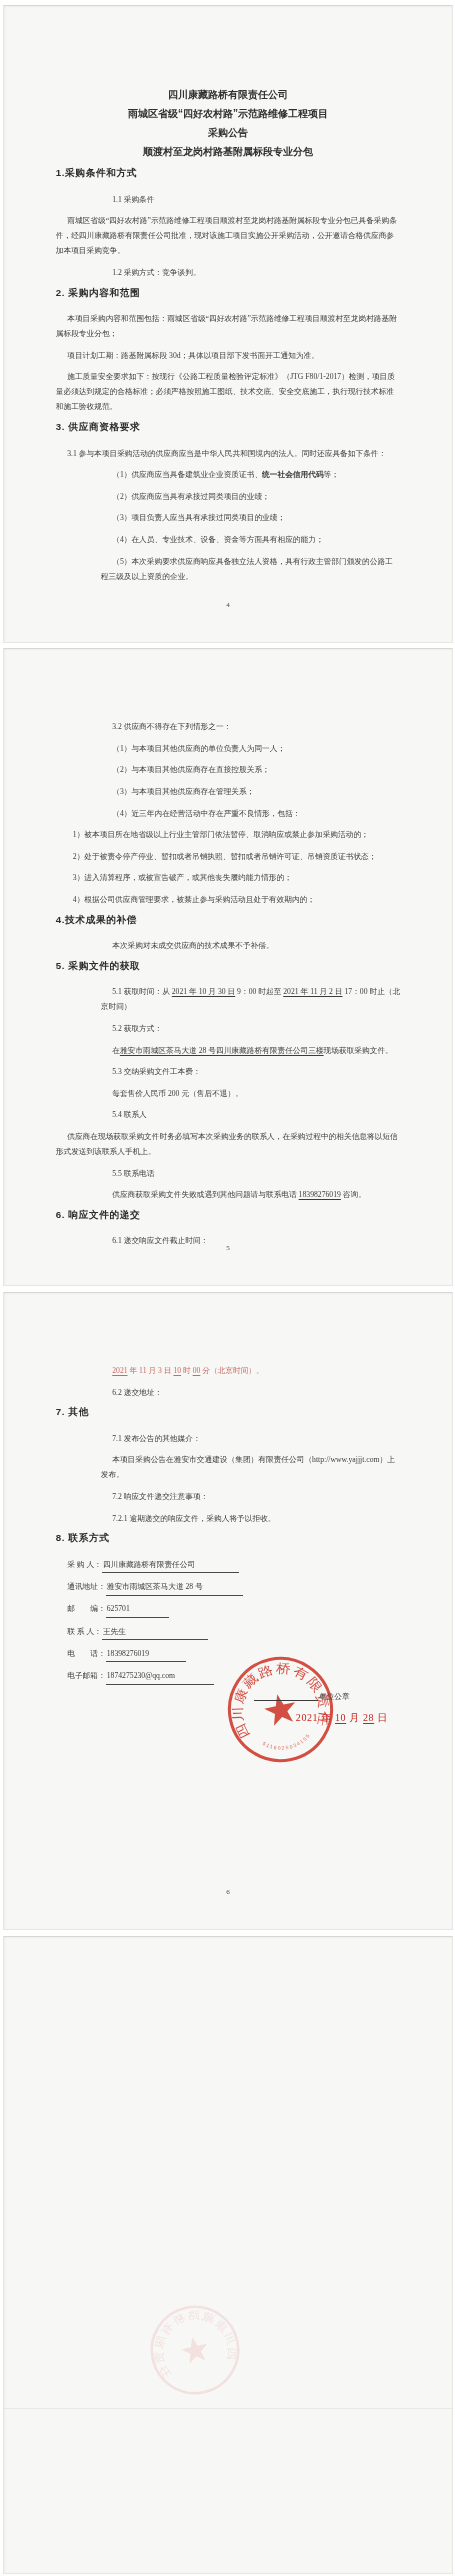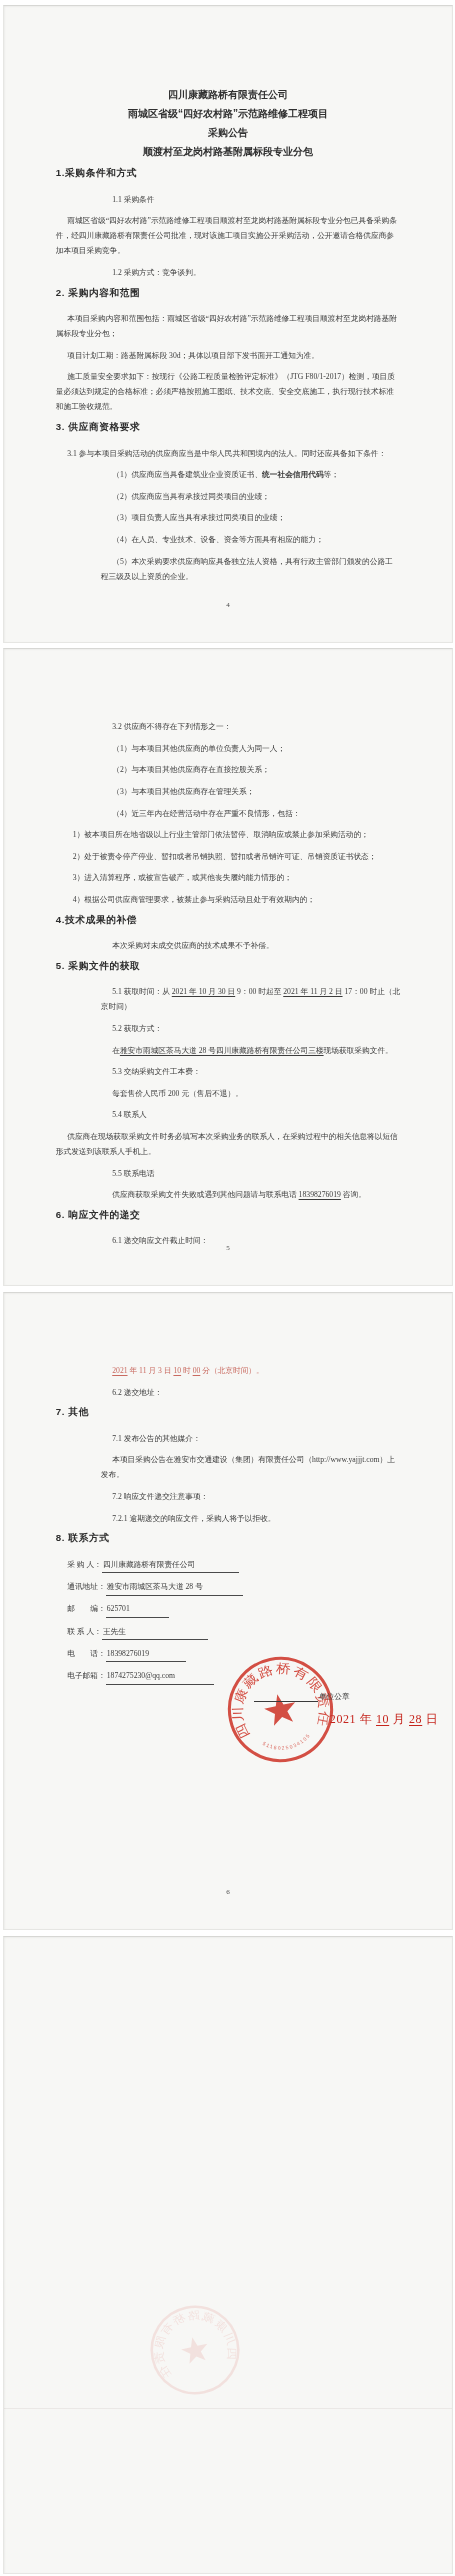--- a/index.html
+++ b/index.html
@@ -32,24 +32,24 @@
   .fval{display:inline-block;border-bottom:0.6px solid #4a4a4a;padding:0 2.3px 0.6px 1.1px;}
   .w-buyer{min-width:134px;}
   .w-addr{min-width:134px;}
   .w-zip{min-width:60px;}
   .w-person{min-width:103px;}
   .w-phone{min-width:77px;}
   .w-email{min-width:105px;}
   .seal{position:absolute;left:221px;top:361px;width:111px;height:111px;
     transform:rotate(-12deg);opacity:0.88;z-index:2;}
   .seal-label{position:absolute;left:250px;top:399px;z-index:3;display:flex;
-    align-items:flex-end;font-size:7.7px;color:#3a3a3a;}
+    align-items:flex-start;font-size:7.7px;color:#3a3a3a;}
   .seal-label .rule{display:inline-block;width:64px;border-bottom:0.8px solid #3a3a3a;height:8.5px;margin-right:1.1px;}
-  .seal-date{position:absolute;left:292px;top:418px;z-index:3;font-size:12px;
-    color:#c5251d;letter-spacing:0.6px;font-family:"Liberation Serif",serif;margin-left:34px;}
+  .seal-date{position:absolute;left:292px;top:418px;z-index:3;font-size:10px;
+    color:#c5251d;letter-spacing:0.6px;font-family:"Liberation Serif",serif;}
   .seal-date .u{text-underline-offset:1.7px;}
   .ghost-stamp{position:absolute;left:144px;top:366px;width:94px;height:94px;
     transform:scaleX(-1) rotate(12deg);opacity:0.11;z-index:1;}
   .fold-line{position:absolute;left:0;right:0;top:471px;border-top:0.6px solid rgba(160,140,140,0.14);}
   svg text{font-family:"Liberation Sans","DejaVu Sans",sans-serif;}
 </style>
 </head>
 <body>
 
 <div class="page first pad1">

